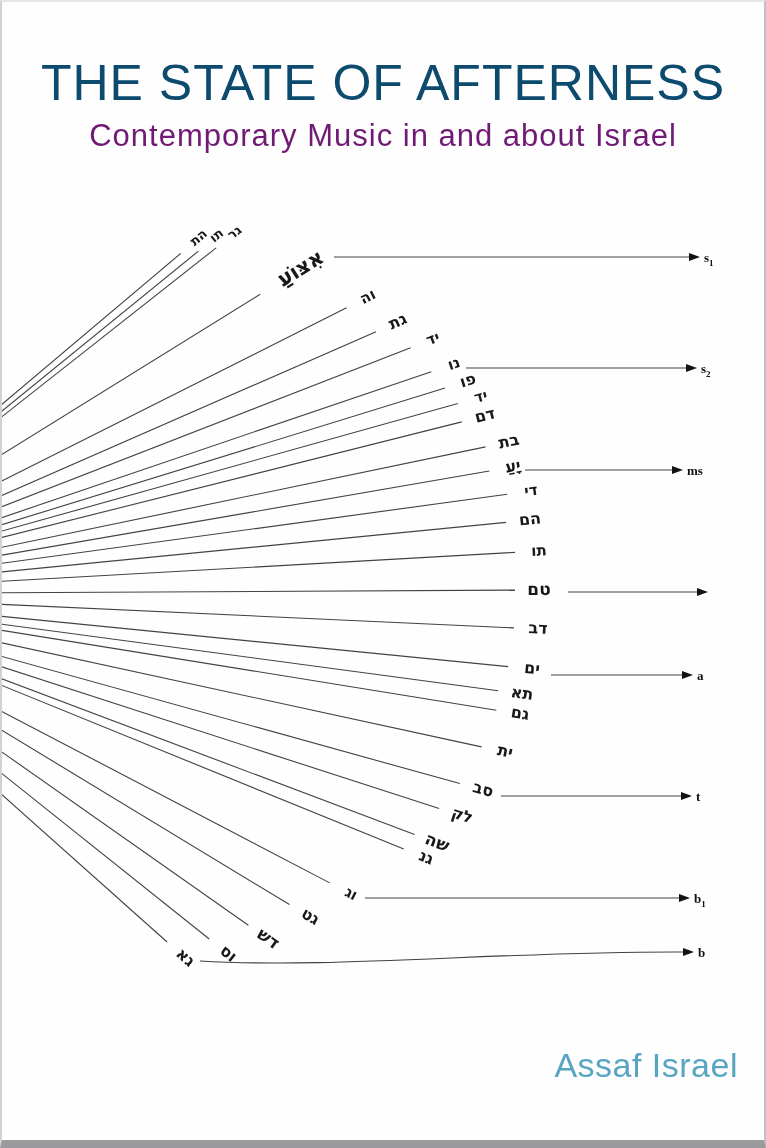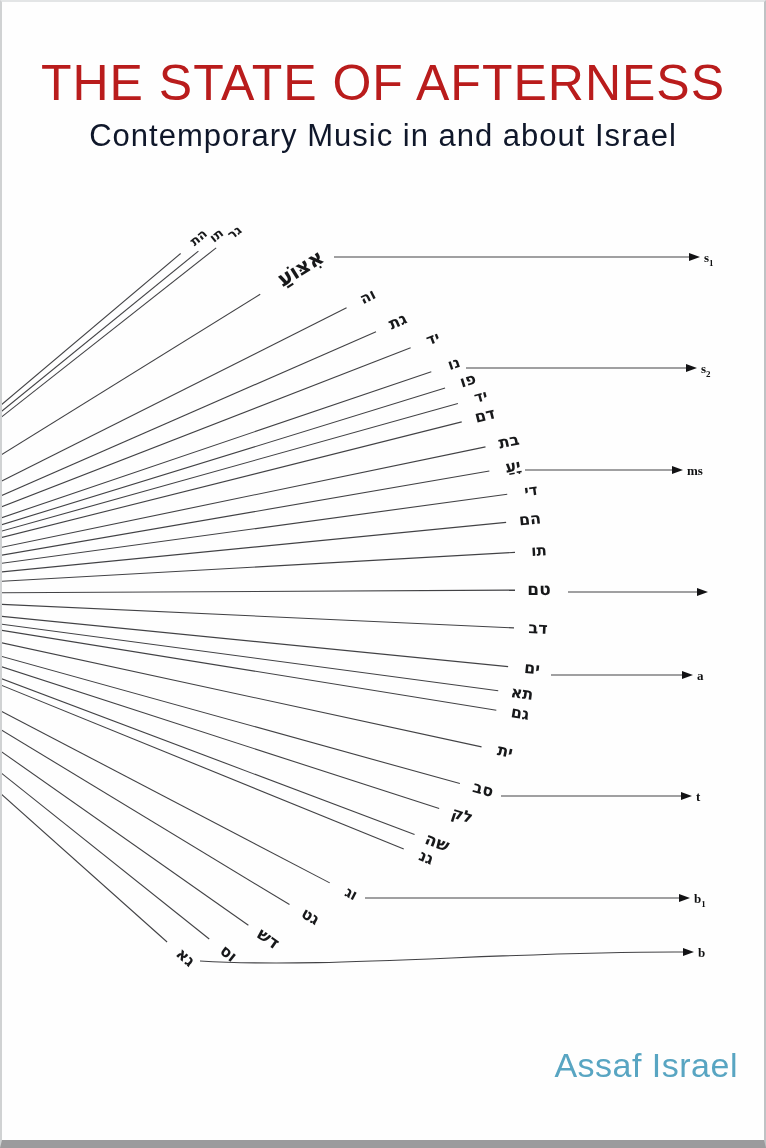--- a/index.html
+++ b/index.html
@@ -139,19 +139,19 @@
       <text x="694" y="798.5" class="vlabel">t</text>
       <line x1="363" y1="896" x2="679" y2="896" class="ray"></line>
       <polygon points="688,896 677,892 677,900" class="head"></polygon>
       <text x="692" y="900.5" class="vlabel">b<tspan dy="4" font-size="9">1</tspan></text>
       <path d="M198,959 C328,967 502,949 683,950" class="ray"></path>
       <polygon points="692,950 681,946 681,954" class="head"></polygon>
       <text x="696" y="954.5" class="vlabel">b</text>
     </svg>
 
   <div class="header">
-    <h1 class="title" style="color: #b91c1c;">THE STATE OF AFTERNESS</h1>
-    <div class="subtitle" style="color: #0f172a;">Contemporary Music in and about Israel</div>
+    <h1 class="title" style="color: #0c4a6e;">THE STATE OF AFTERNESS</h1>
+    <div class="subtitle" style="color: #701a75;">Contemporary Music in and about Israel</div>
   </div>
 
   <div class="author" style="color: rgb(88, 165, 194);">Assaf Israel</div>
 
 </div>
 
 </body></html>

